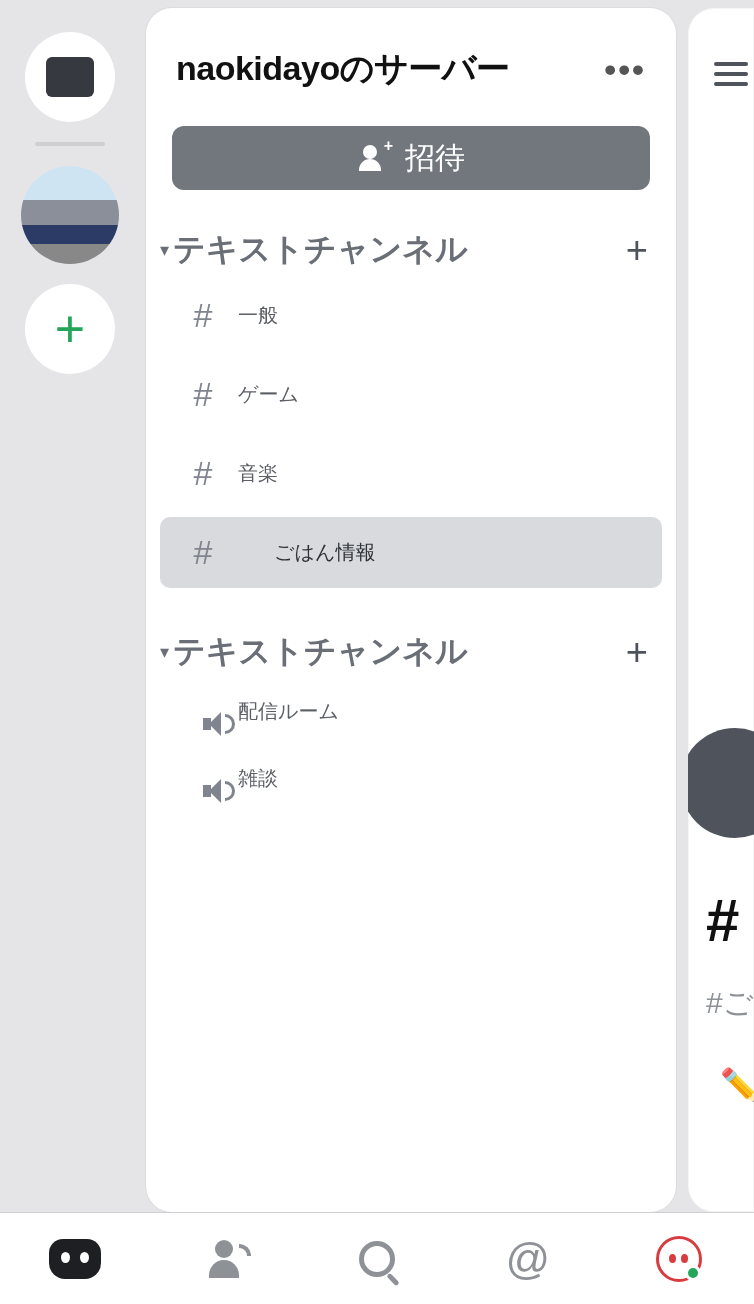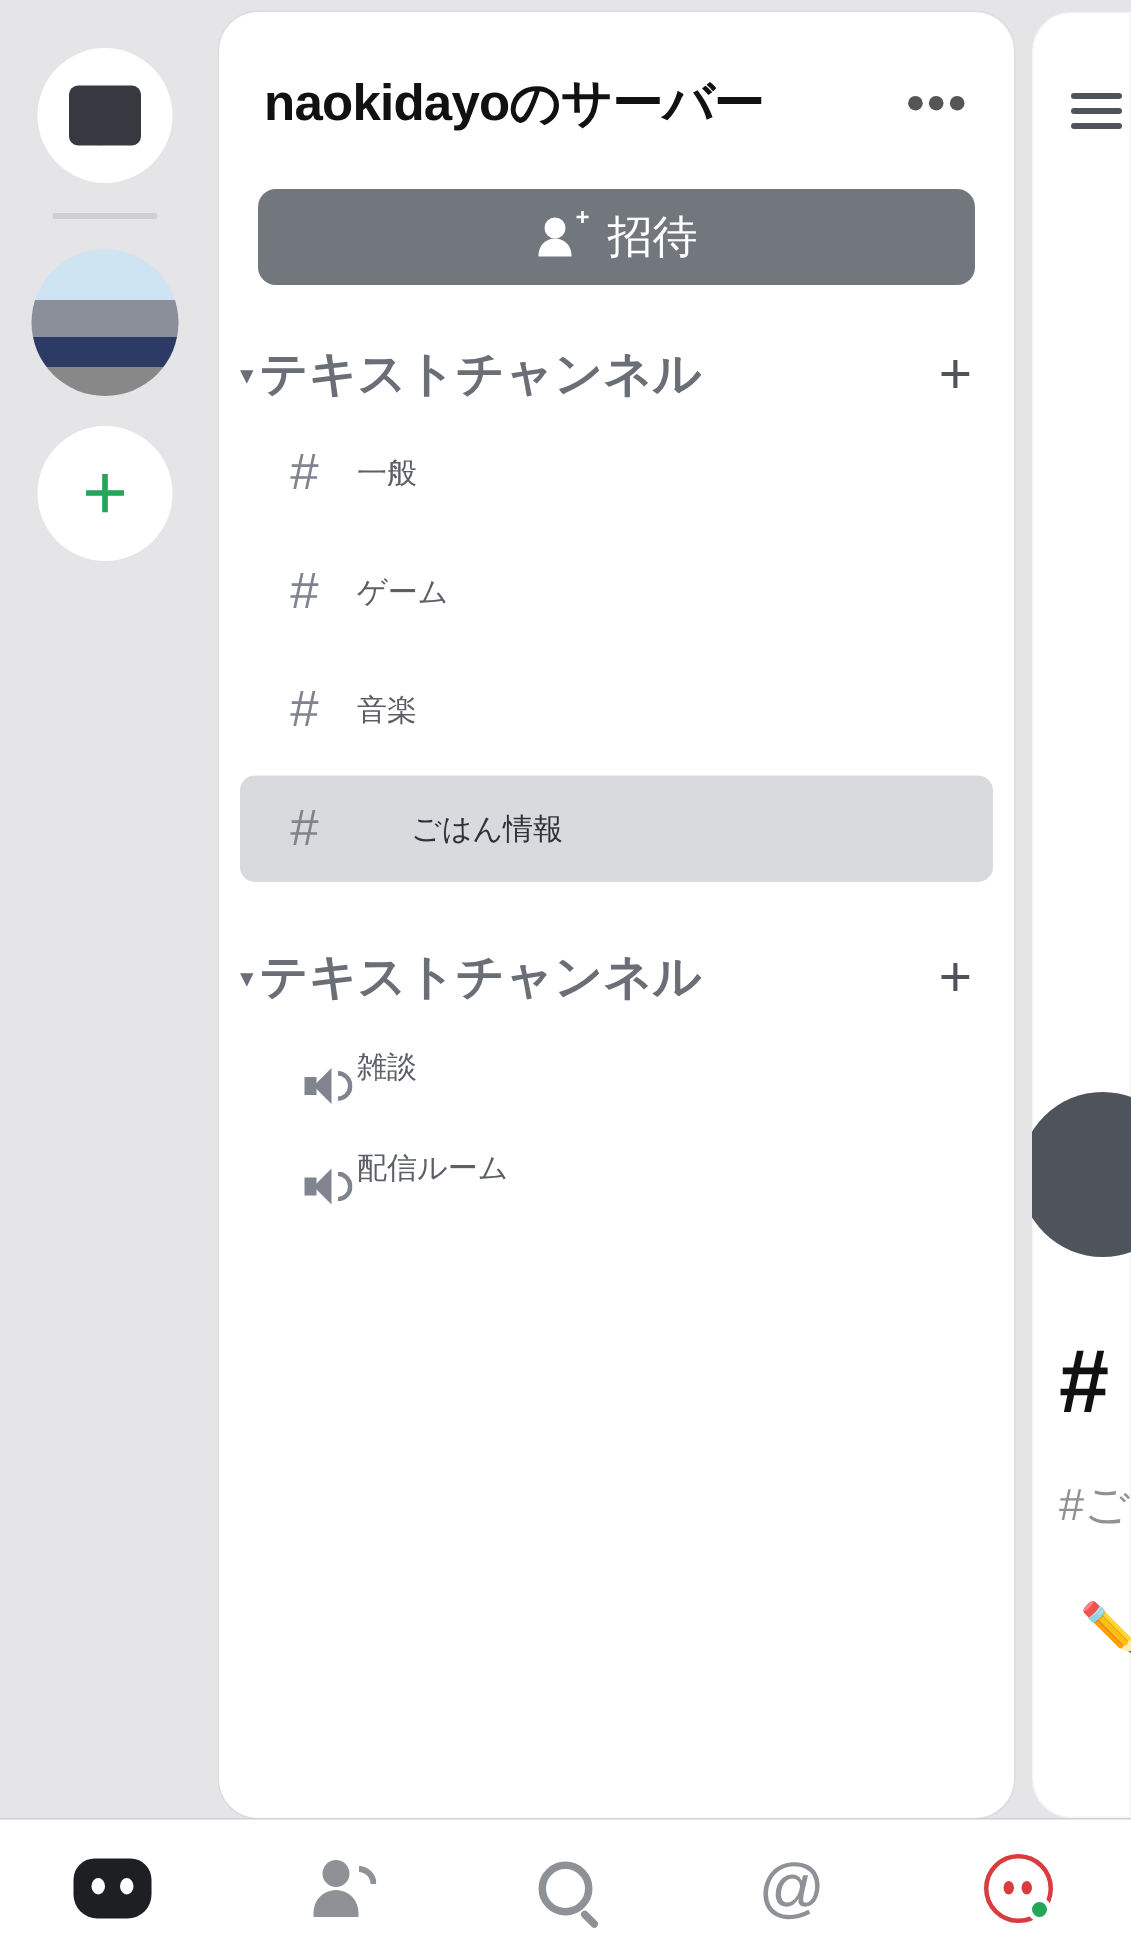--- a/index.html
+++ b/index.html
@@ -186,25 +186,25 @@
     <div class="section-header">
       <div class="section-left">
         <span class="chev">▾</span>
         <span class="section-label">テキストチャンネル</span>
       </div>
       <span class="add-ch">+</span>
     </div>
 
     <div class="channel-row">
       <span class="ch-icon"><span class="speaker"><span class="speaker-waves"></span></span></span>
+      <span class="ch-name">配信ルーム</span>
+    </div>
+    <div class="channel-row">
+      <span class="ch-icon"><span class="speaker"><span class="speaker-waves"></span></span></span>
       <span class="ch-name">雑談</span>
-    </div>
-    <div class="channel-row">
-      <span class="ch-icon"><span class="speaker"><span class="speaker-waves"></span></span></span>
-      <span class="ch-name">配信ルーム</span>
     </div>
   </div>
 
   <div class="right-sliver">
     <div class="hamburger">
         <div></div>
         <div></div>
         <div></div>
       </div>
     <div class="right-avatar"></div>

